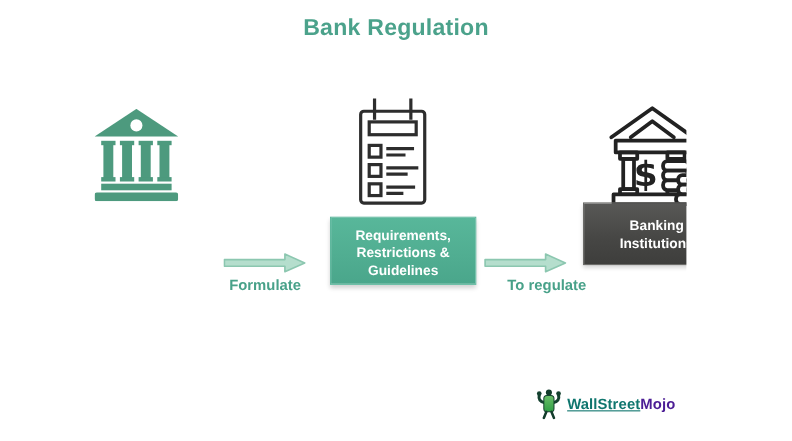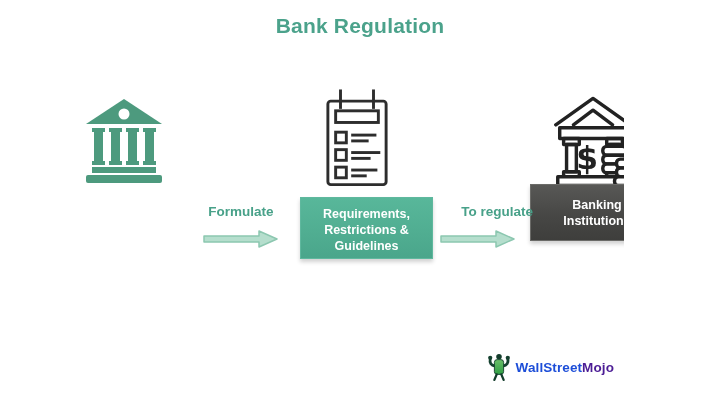--- a/index.html
+++ b/index.html
@@ -27,32 +27,32 @@
   }
   .box-teal{
     background:linear-gradient(180deg,#58b79a 0%,#50ad91 60%,#4aa68b 100%);
     border:1px solid #5fb89e;
   }
   .box-source{left:63px;top:200px;width:134px;height:57px;}
   .box-middle{left:300px;top:197px;width:133px;height:62px;align-items:flex-end;}
   .box-target{left:530px;top:184px;width:134px;height:57px;}
   .arrow-label{
     position:absolute;width:110px;text-align:center;
-    font-size:13.5px;font-weight:bold;color:#48a189;
+    font-size:13.5px;font-weight:bold;color:#48a189;margin-top:48px;
   }
   .arrow-label-1{left:186px;top:204px;}
   .arrow-label-2{left:423px;top:204px;text-align:right;}
   .arrow-svg{position:absolute;width:76px;height:20px;}
   .arrow-1{left:203px;top:229px;}
   .arrow-2{left:440px;top:229px;}
   .logo{
     position:absolute;right:10px;top:352px;display:flex;align-items:center;gap:5px;
   }
   .logo-text{font-size:13.5px;font-weight:bold;letter-spacing:.1px;}
-  .logo-text .primary{color:#1d4ed8;}
+  .logo-text .primary{color:#0f766e;text-decoration:underline;}
   .logo-text .accent{color:#4c1d95;}
 </style>
 </head>
 <body>
 
 <div class="slide">
 
   <div class="title">Bank Regulation</div>
 
   <svg class="icon icon-government" viewBox="0 0 76 84">

